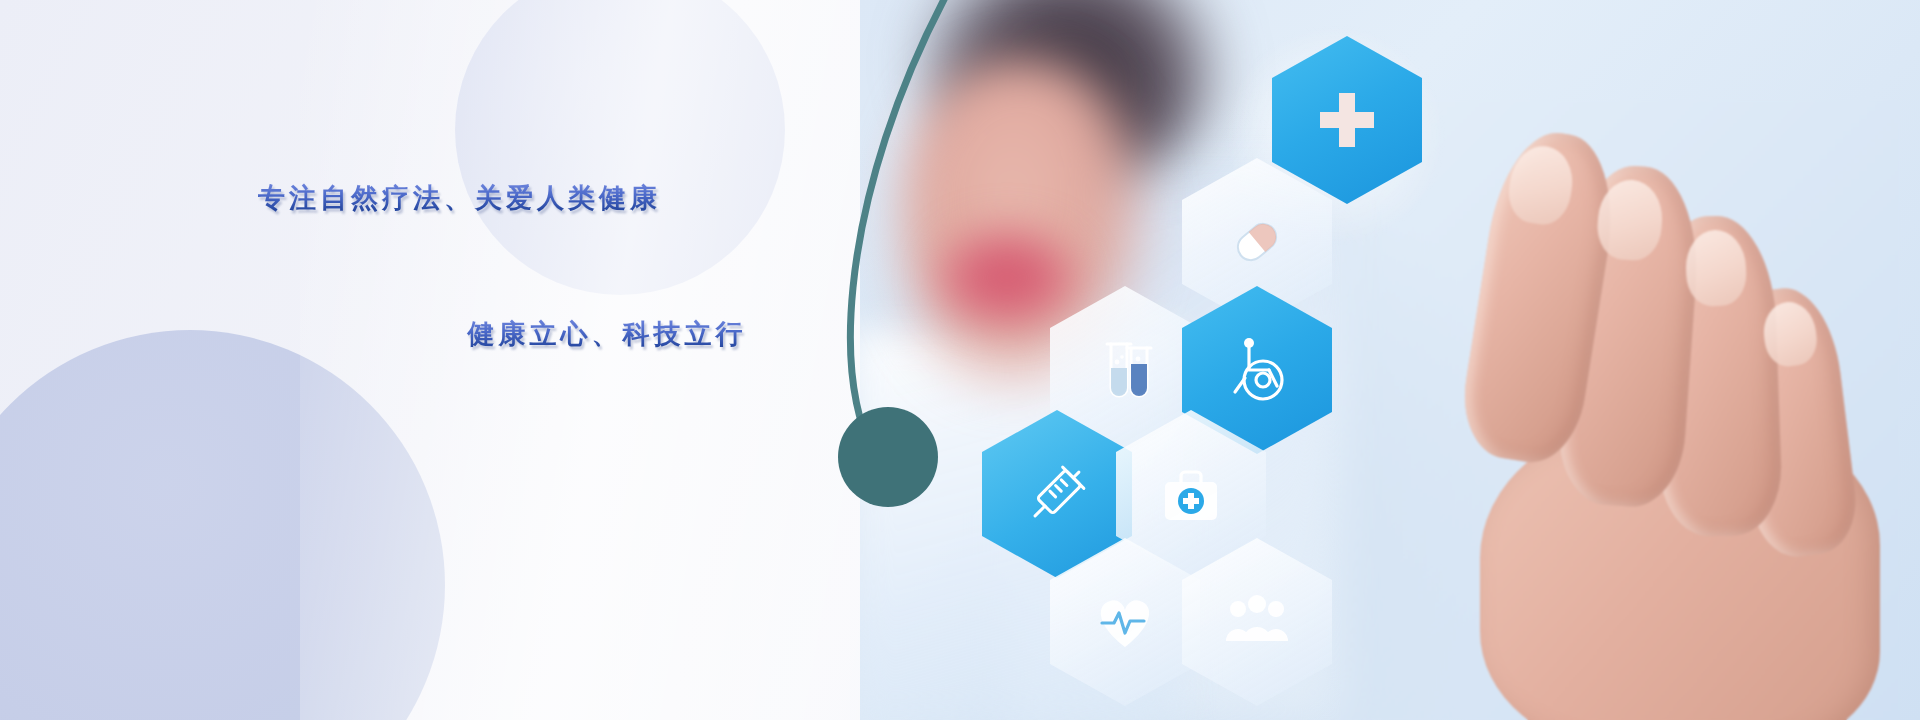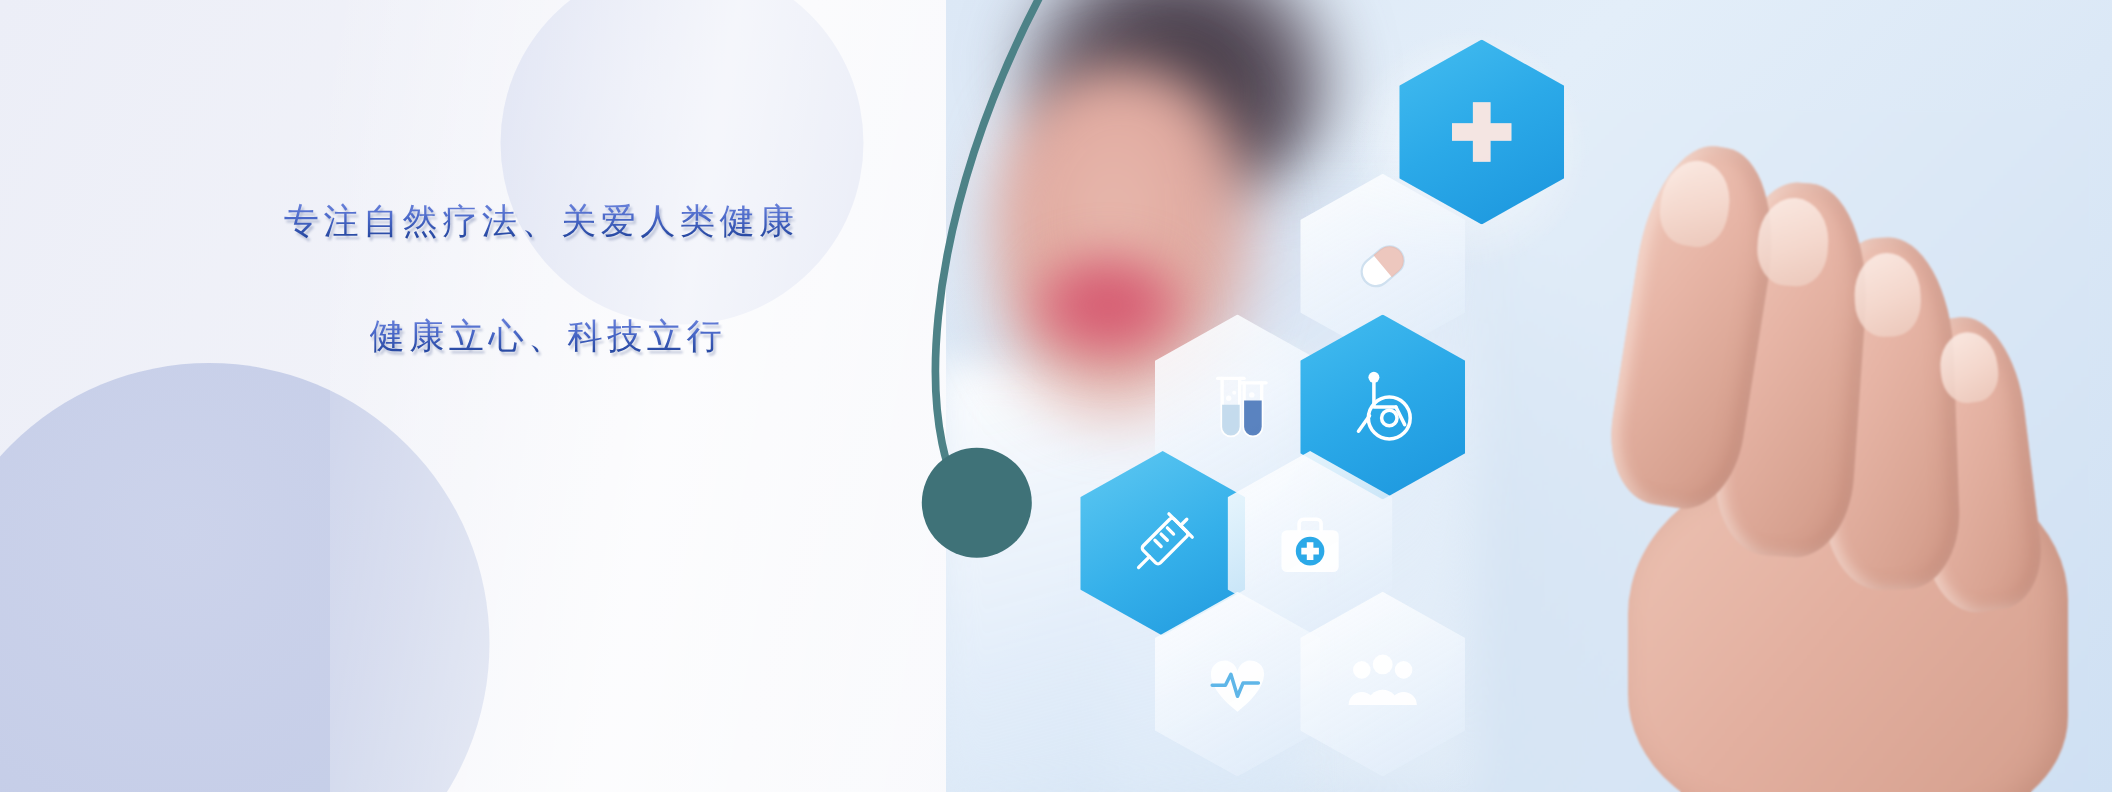--- a/index.html
+++ b/index.html
@@ -57,36 +57,37 @@
 
   
   #headline {
     position: absolute;
     left: 258px;
     top: 182px;
     width: 620px;
     z-index: 8;
   }
   .headline-line {
-    font-size: 32px;
-    font-weight: 400;
+    font-size: 27px;
+    font-weight: 700;
     letter-spacing: 4px;
     line-height: 1.2;
     white-space: nowrap;
     background: linear-gradient(180deg, #6f86dd 0%, #4b69c9 42%, #1d3f96 100%);
     -webkit-background-clip: text;
     background-clip: text;
     color: transparent;
     -webkit-text-fill-color: transparent;
     text-shadow: none;
     filter: drop-shadow(2px 3px 1px rgba(120,132,176,.45));
   }
   #headline-line-2 {
-    margin-top: 66px;
+    margin-top: 104px;
     margin-left: 78px;
+    text-align: center;
   }
 
   
   #photo-panel {
     position: absolute;
     left: 860px;
     top: 0;
     width: 1060px;
     height: 720px;
     overflow: hidden;

